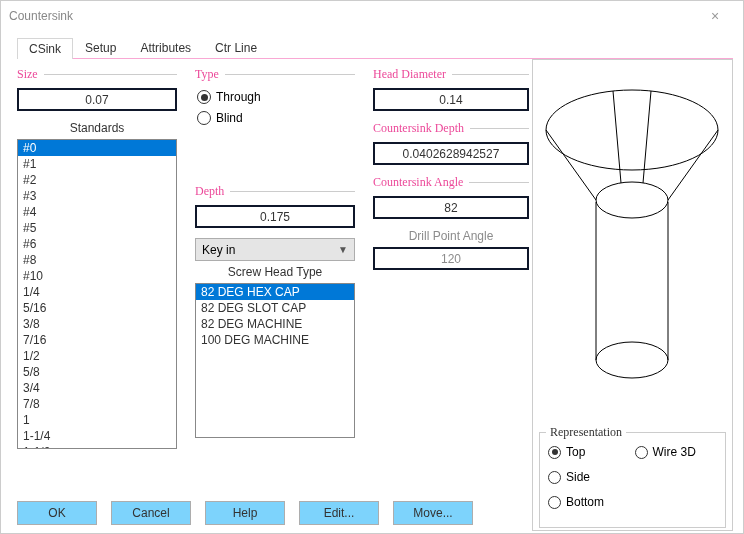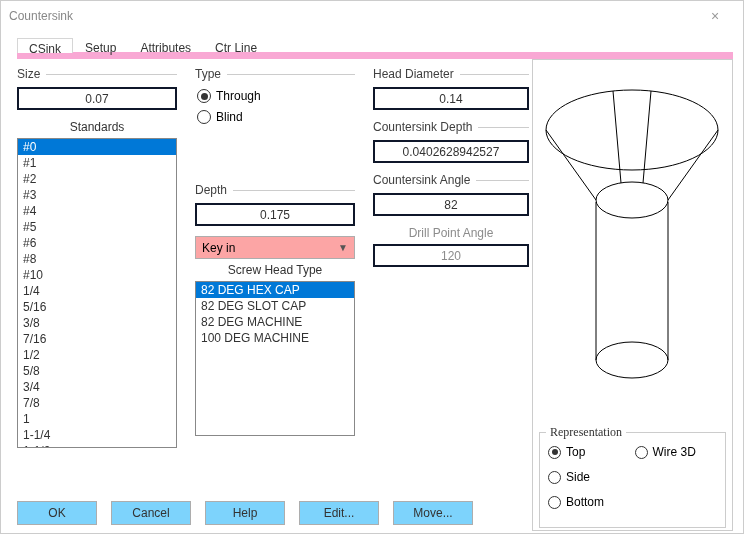--- a/index.html
+++ b/index.html
@@ -3,41 +3,41 @@
 <meta charset="utf-8">
 <style>
 * { box-sizing: border-box; font-family: "Segoe UI", Tahoma, sans-serif; font-size: 12px; }
 html, body { margin: 0; padding: 0; }
 body { background: #fff; }
 .window { width: 744px; height: 534px; border: 1px solid #ccc; background: #fff; position: relative; }
 .titlebar { height: 30px; display: flex; align-items: center; padding: 0 8px; color: #888; }
 .titlebar .title { flex: 1; font-size: 12px; }
 .titlebar .close { width: 40px; text-align: center; color: #999; font-size: 14px; cursor: default; }
 .content { position: absolute; top: 36px; left: 10px; right: 10px; bottom: 2px; }
-.tabs { display: flex; border-bottom: 7px solid #f9a8d4; height: 22px; margin-left: 6px; }
+.tabs { display: flex; border-bottom: 1px solid #f9a8d4; height: 22px; margin-left: 6px; }
 .tab { padding: 3px 11px 3px 11px; border: 1px solid transparent; border-bottom: none; color: #333; position: relative; top: 0px; cursor: default; }
 .tab.active { border-color: #d6d6d6; background: #fff; top: 1px; }
 .panel { display: flex; padding: 8px 0 0 0; }
 .col { display: flex; flex-direction: column; }
 .col1 { width: 160px; margin-left: 6px; }
 .col2 { width: 160px; margin-left: 18px; }
 .col3 { width: 156px; margin-left: 18px; }
 fieldset.fs { border: none; border-top: 1px solid #ccc; margin: 0 0 10px 0; padding: 6px 0 0 0; }
-fieldset.fs legend { padding: 0 6px 0 0; color: #404040; }
+fieldset.fs legend { padding: 0 6px 0 0; color: #ec4899; font-family: Liberation Serif, serif; }
 .textbox { width: 100%; height: 23px; border: 2px solid #0f172a; padding: 2px 17px; color: #333; background: #fff; text-align: center; }
 .textbox.ro { color: #8c8c8c; }
 .listbox { width: 100%; border: 1px solid #888; background: #fff; overflow-y: scroll; }
 .listbox .item { padding: 1px 5px; color: #333; cursor: default; }
 .listbox .item.selected { background: #0078d7; color: #fff; }
 .radio-row { display: flex; align-items: center; gap: 5px; padding: 2px 0 5px 2px; cursor: default; }
 .radio-dot { width: 14px; height: 14px; border: 1px solid #333; border-radius: 50%; display: inline-flex; align-items: center; justify-content: center; background: #fff; }
 .radio-dot.checked::after { content: ""; width: 7px; height: 7px; background: #333; border-radius: 50%; }
 .radio-dot.small { width: 13px; height: 13px; }
 .radio-dot.small.checked::after { width: 6px; height: 6px; }
-.select { width: 100%; height: 23px; border: 1px solid #adadad; background: #fca5a5; display: flex; align-items: center; justify-content: space-between; padding: 0 6px; cursor: default; }
+.select { width: 100%; height: 23px; border: 1px solid #adadad; background: #e5e5e5; display: flex; align-items: center; justify-content: space-between; padding: 0 6px; cursor: default; }
 .select .chev { font-size: 10px; color: #555; }
 .buttons { position: absolute; left: 6px; bottom: 6px; display: flex; gap: 14px; }
 .btn { width: 80px; height: 24px; border: 1px solid #adadad; background: #7dd3fc; color: #333; display: flex; align-items: center; justify-content: center; cursor: default; }
 .preview { position: absolute; right: 0; top: 22px; bottom: 0; width: 201px; border: 1px solid #ccc; background: #fff; }
 .preview svg { display: block; }
 .repgroup { position: absolute; left: 6px; right: 6px; bottom: 2px; border: 1px solid #ccc; }
 .repgroup .leg { position: absolute; top: -8px; left: 6px; background: #fff; padding: 0 4px; color: #333; font-family: Liberation Serif, serif; }
 .rep-rows { padding: 10px 6px 4px 6px; display: grid; grid-template-columns: 1fr 1fr; row-gap: 4px; }
 .fslabel { color: #333; padding: 0 0 4px 0; text-align: center; }
 </style>

